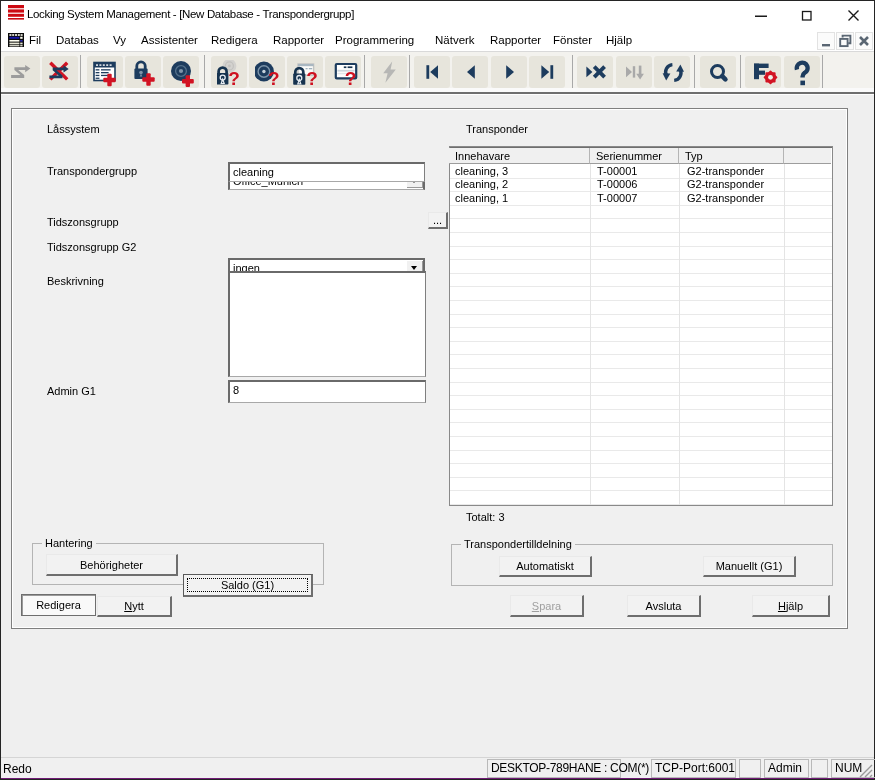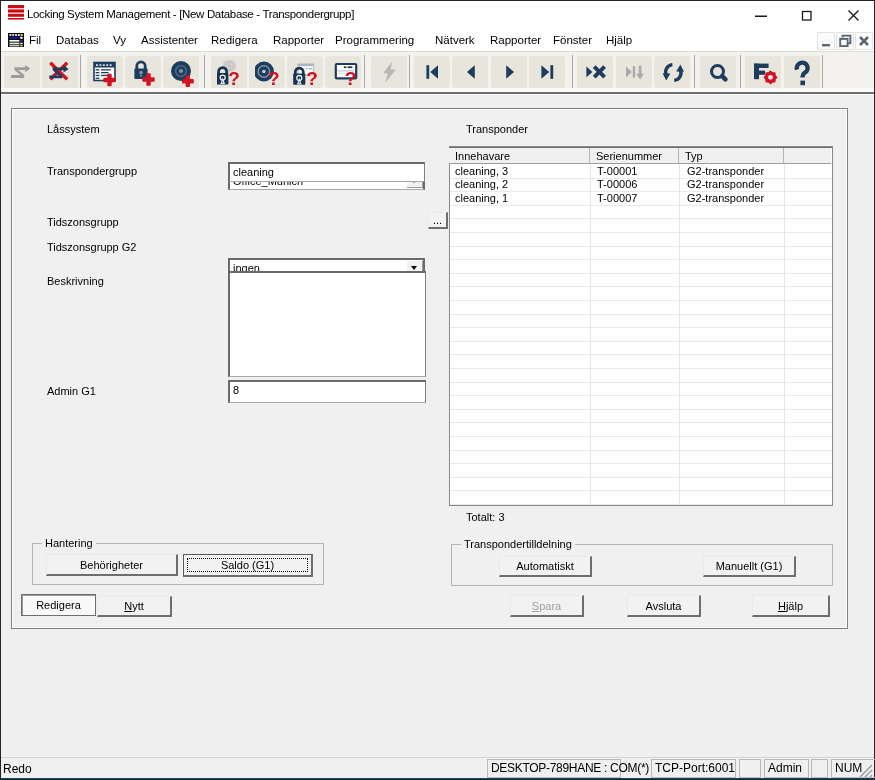--- a/index.html
+++ b/index.html
@@ -1,19 +1,19 @@
 <!DOCTYPE html>
 <html><head>
 <meta charset="utf-8">
 <style>
 * { margin:0; padding:0; box-sizing:border-box; }
 html,body { width:875px; height:780px; overflow:hidden; }
 body { font-family:"Liberation Sans", sans-serif; }
 #win {
-  position:relative; width:875px; height:780px; background:#0c4a6e;
+  position:relative; width:875px; height:780px; background:#701a75;
   border:1px solid #242424;
 }
 .abs { position:absolute; }
 
 
 #titlebar { position:absolute; left:0; top:0; width:873px; height:29px; background:#ffffff; }
 #title-text { position:absolute; left:26px; top:7px; font-size:11.5px; letter-spacing:-0.34px; color:#000; white-space:nowrap; }
 .capbtn { position:absolute; top:0; }
 
 
@@ -50,21 +50,21 @@
   border-right:1px solid #999; border-bottom:1px solid #999; }
 .combo .cbtn:after { content:""; position:absolute; left:50%; top:50%; margin-left:-3.5px; margin-top:-2px;
   border-left:3.5px solid transparent; border-right:3.5px solid transparent; border-top:4px solid #000; }
 
 .btn { position:absolute; background:#f2f2f2; font-size:11px; color:#000; text-align:center;
   border-top:1px solid #e9e9e9; border-left:1px solid #e9e9e9;
   border-right:2px solid #6e6e6e; border-bottom:2px solid #6e6e6e; }
 .btn .bt { position:absolute; left:0; right:0; }
 .btn-dis { color:#9f9f9f; }
 .btn-pressed { background:#f9f9f9; border:1px solid #6e6e6e; box-shadow: inset 1px 1px 0 #9a9a9a; }
-.btn-focus { border-top:1px solid #595959; border-left:1px solid #595959; border-right:2px solid #6e6e6e; border-bottom:2px solid #6e6e6e; }
+.btn-focus { border-top:1px solid #595959; border-left:1px solid #595959; border-right:2px solid #6e6e6e; border-bottom:2px solid #6e6e6e;margin-top:20px; }
 .focusrect { position:absolute; left:3px; top:3px; right:3px; bottom:3px; border:1px dotted #000; }
 
 .grp { position:absolute; border:1px solid #b4b4b4; }
 .grp .gt { position:absolute; left:9px; top:-7px; background:#f0f0f0; padding:0 3px; font-size:11px; }
 
 
 #tbl { position:absolute; left:438px; top:38px; width:384px; height:360px; background:#fff;
   box-shadow: inset 0 0 0 1px #898989, inset 1px 2px 0 #6e6e6e; }
 .th { position:absolute; top:2px; height:16px; background:#f0f0f0; border-right:1px solid #b5b5b5; border-bottom:1px solid #9d9d9d;
   font-size:11px;text-align:center; }

